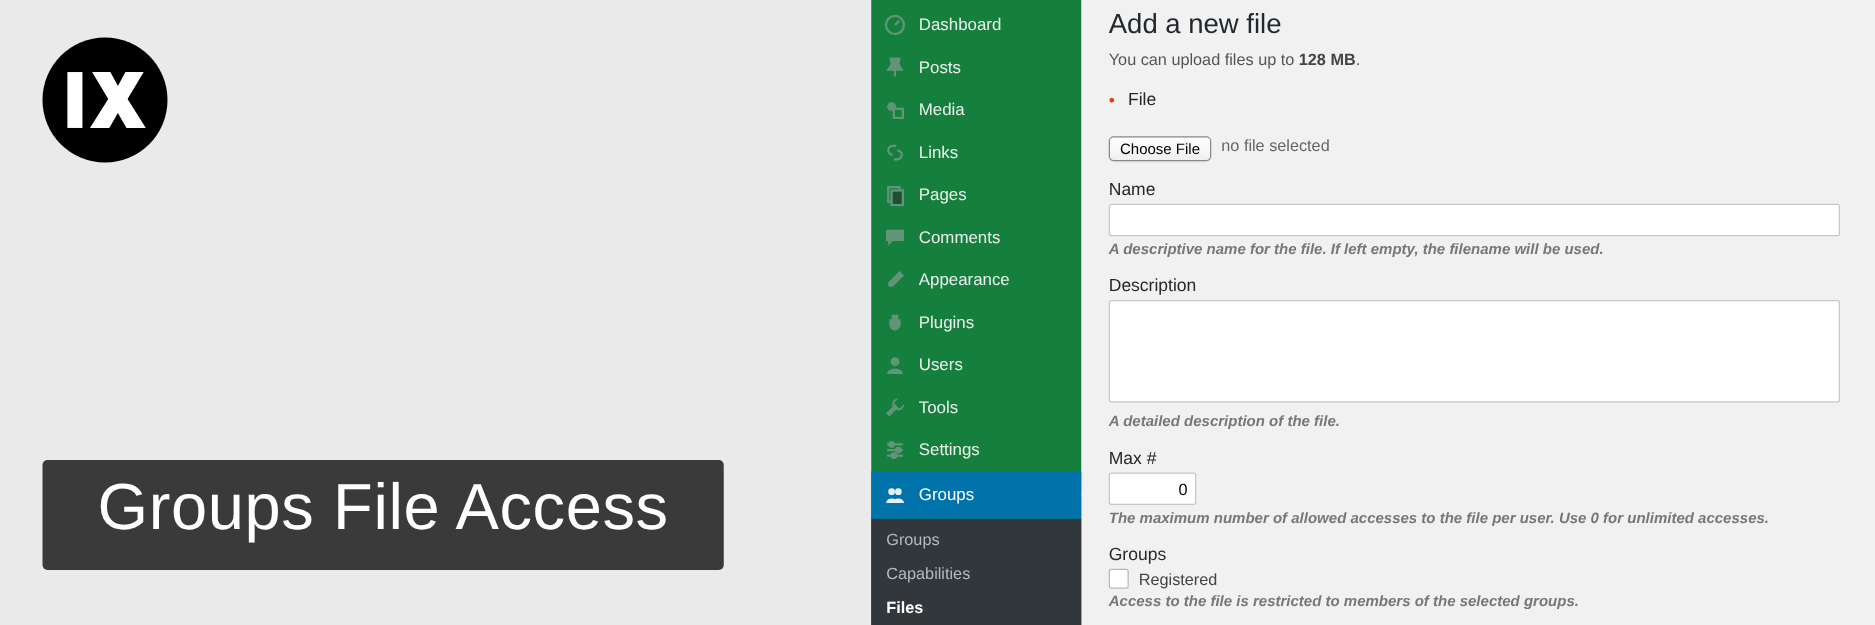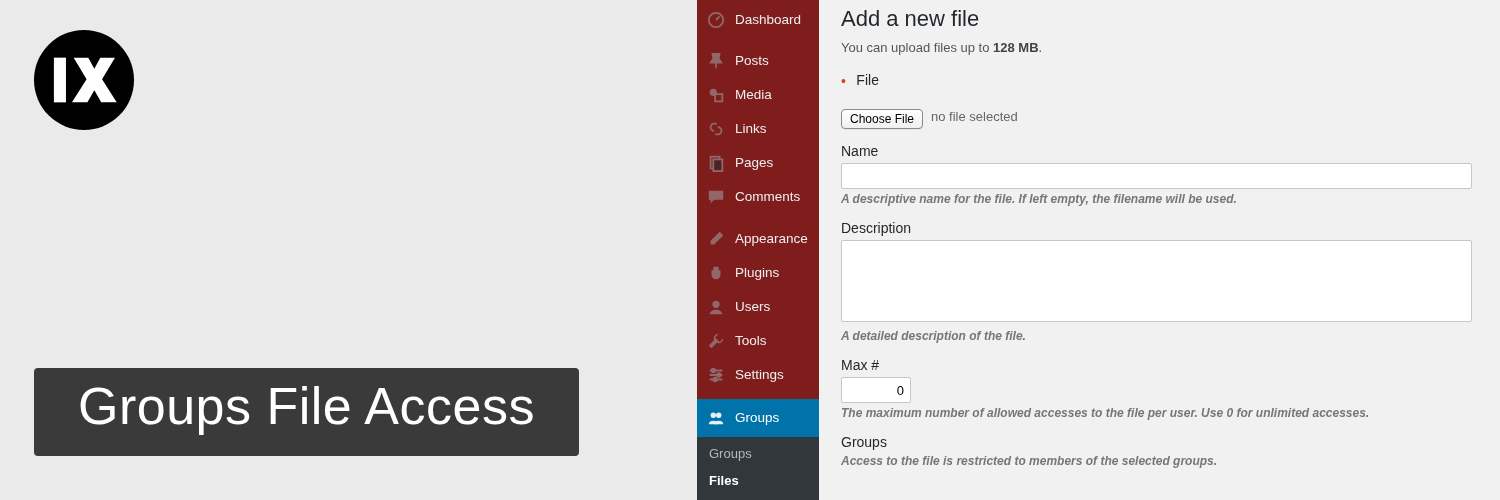--- a/index.html
+++ b/index.html
@@ -10,21 +10,21 @@
   .brand-logo { position: absolute; left: 34px; top: 30px; width: 100px; height: 100px; border-radius: 50%; background: #000; display: flex; align-items: center; justify-content: center; }
   .brand-logo svg { width: 86px; height: 86px; }
 
   
   .banner { position: absolute; left: 34px; bottom: 44px; background: #3a3a3a; color: #fff; border-radius: 4px; padding: 8px 44px 20px; font-size: 52px; font-weight: 300; letter-spacing: 0.5px; }
 
   
   .wp { position: absolute; top: 0; left: 697px; right: 0; bottom: 0; display: flex; background: #f1f1f1; }
 
   
-  .admin-menu { width: 122px; background: #7f1d1d; color: #eee; font-size: 13.5px; display: flex; flex-direction: column; padding-top: 3px; }
+  .admin-menu { width: 168px; background: #15803d; color: #eee; font-size: 13.5px; display: flex; flex-direction: column; padding-top: 3px; }
   .admin-menu .item { display: flex; align-items: center; gap: 9px; padding: 7px 9px; color: #eee; cursor: pointer; }
   .admin-menu .item .ico { width: 20px; height: 20px; display: inline-flex; align-items: center; justify-content: center; opacity: 0.55; }
   .admin-menu .item .lbl { line-height: 18px; }
   .admin-menu .sep { height: 12px; }
   .admin-menu .item.current { background: #0073aa; color: #fff; position: relative; padding: 9px 9px; }
   .admin-menu .item.current .ico { opacity: 0.9; }
   .admin-menu .item.current::after {
     content: ""; position: absolute; right: -8px; top: 50%; margin-top: -8px;
     border: 8px solid transparent; border-right-color: #f1f1f1;
   }
@@ -191,20 +191,21 @@
               <circle cx="13" cy="7" r="3"></circle>
               <path d="M2 17 A5 4 0 0 1 12 17 Z"></path>
               <path d="M8 17 A5 4 0 0 1 18 17 Z"></path>
             </svg>
         </span>
         <span class="lbl">Groups</span>
       </div>
 
       <div class="sub">
         <div class="subitem">Groups</div>
+        <div class="subitem">Capabilities</div>
         <div class="subitem current">Files</div>
       </div>
 
     </div>
 
     <div class="content">
       <h1>Add a new file</h1>
       <p class="help-line">
         <span>You can upload files up to </span><b>128 MB</b><span>.</span>
       </p>
@@ -233,20 +234,24 @@
       </div>
 
       <div class="form-row">
         <span class="label">Max #</span>
         <input class="num-input" type="text" value="0" style="">
         <div class="hint">The maximum number of allowed accesses to the file per user. Use 0 for unlimited accesses.</div>
       </div>
 
       <div class="form-row">
         <span class="label">Groups</span>
+        <div class="checkbox-row">
+          <span class="chk"></span>
+          <span>Registered</span>
+        </div>
         <div class="hint">Access to the file is restricted to members of the selected groups.</div>
       </div>
 
     </div>
 
   </div>
 
 </div>
 
 </body></html>

